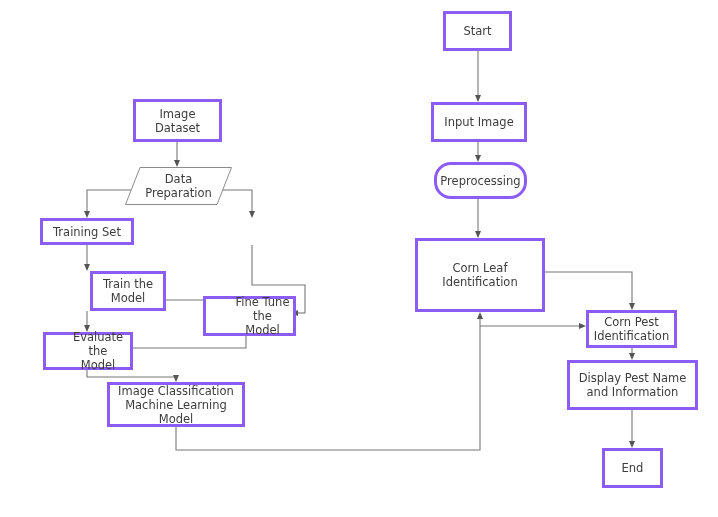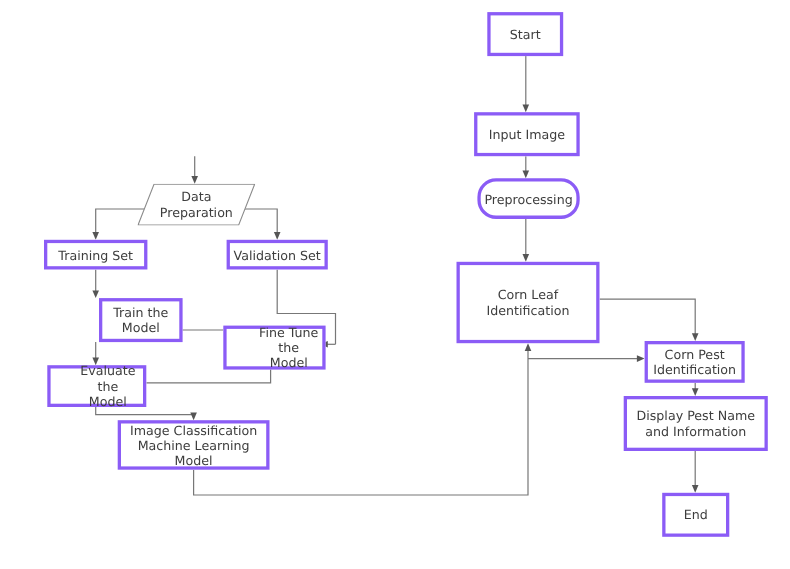--- a/index.html
+++ b/index.html
@@ -115,32 +115,33 @@
     <path d="M 480 326 L 581 326"></path>
     <polygon class="arrowhead" points="586,326 579,323 579,329"></polygon>
 
     <line x1="632" y1="348" x2="632" y2="355"></line>
     <polygon class="arrowhead" points="632,360 629,353 635,353"></polygon>
 
     <line x1="632" y1="410" x2="632" y2="443"></line>
     <polygon class="arrowhead" points="632,448 629,441 635,441"></polygon>
   </svg>
 
+  <div class="node" style="left:133px; top:99px; width:89px; height:43px;">Image
+Dataset</div>
 
   <div class="node parallelogram" style="left:125px; top:167px; width:107px; height:38px;">
     <svg class="pg-shape" viewBox="0 0 107 38" preserveAspectRatio="none">
       <polygon points="15,0.5 106.5,0.5 92,37.5 0.5,37.5"></polygon>
     </svg>
     <span>Data
 Preparation</span>
   </div>
 
   <div class="node" style="left:40px; top:218px; width:94px; height:27px;">Training Set</div>
 
-  <div class="node" style="left:206px; top:218px; width:92px; height:27px;">Validation Set</div>
 
   <div class="node" style="left:44px; top:271px; width:76px; height:40px;margin-left:46px;">Train the
 Model</div>
 
   <div class="node" style="left:203px; top:296px; width:93px; height:40px;padding-left:26px;">Fine Tune the
 Model</div>
 
   <div class="node" style="left:43px; top:332px; width:90px; height:38px;padding-left:20px;">Evaluate the
 Model</div>
 

